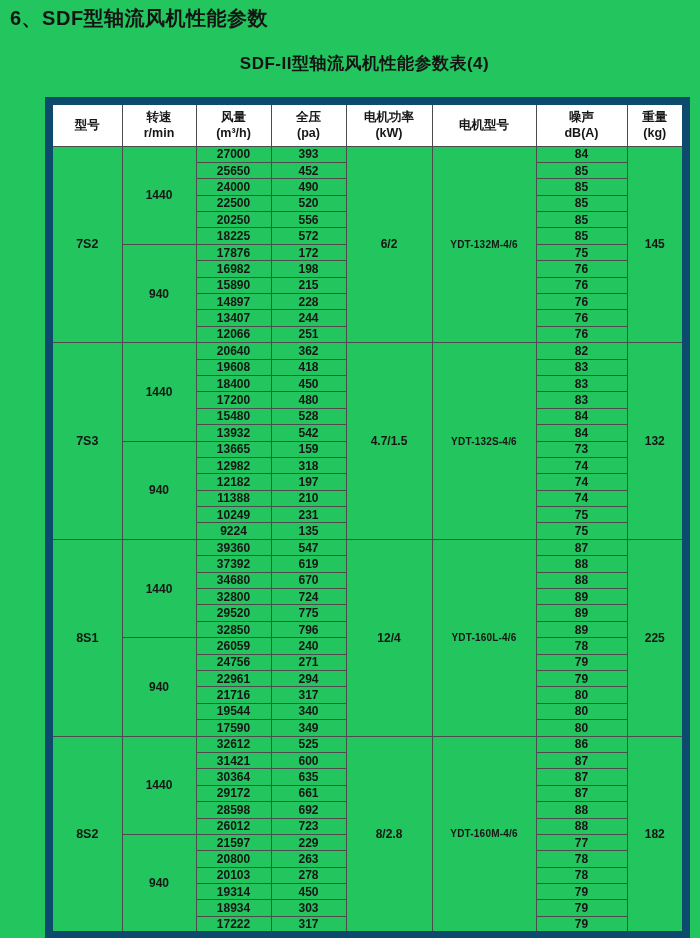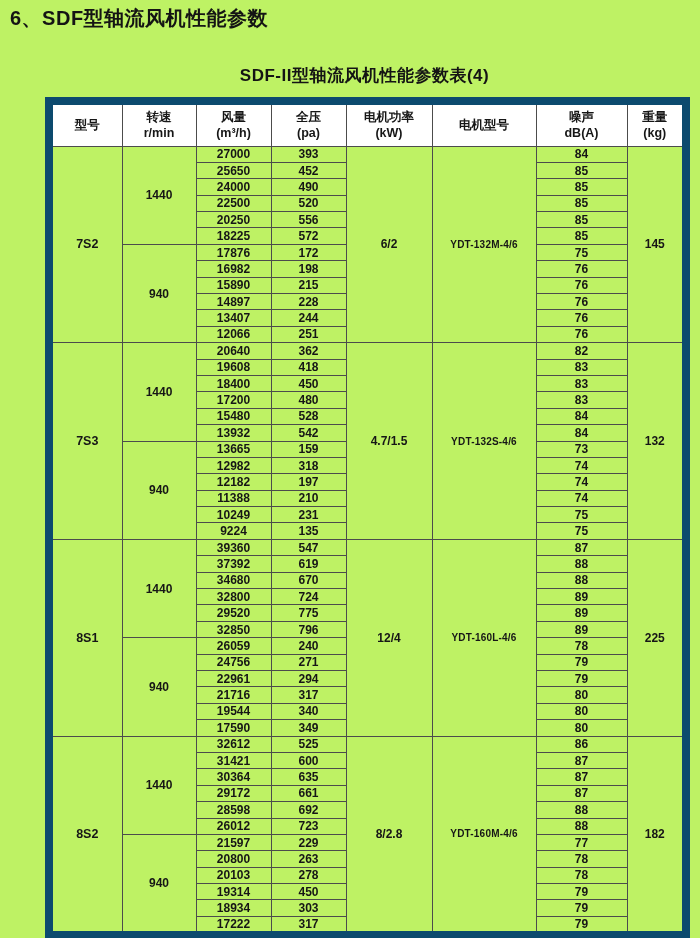--- a/index.html
+++ b/index.html
@@ -6,41 +6,40 @@
     margin: 0;
     padding: 0;
     background: #ffffff;
     font-family: "Liberation Sans", sans-serif;
     color: #1b1b1b;
   }
   .page {
     position: relative;
     width: 700px;
     height: 938px;
-    background: #bef264;
+    background: #22c55e;
     overflow: hidden;
   }
   .doc-title {
     position: absolute;
     left: 10px;
     top: 5px;
     margin: 0;
     font-size: 20px;
     font-weight: bold;
     letter-spacing: 0.5px;
     color: #141414;
     white-space: nowrap;
   }
   .subtitle-wrap {
     position: absolute;
     left: 45px;
     top: 52px;
     width: 639px;
     text-align: center;
-    margin-top: 12px;
   }
   .table-title {
     margin: 0;
     display: inline-block;
     font-size: 17px;
     font-weight: bold;
     letter-spacing: 0.5px;
     color: #141414;
     white-space: nowrap;
   }

